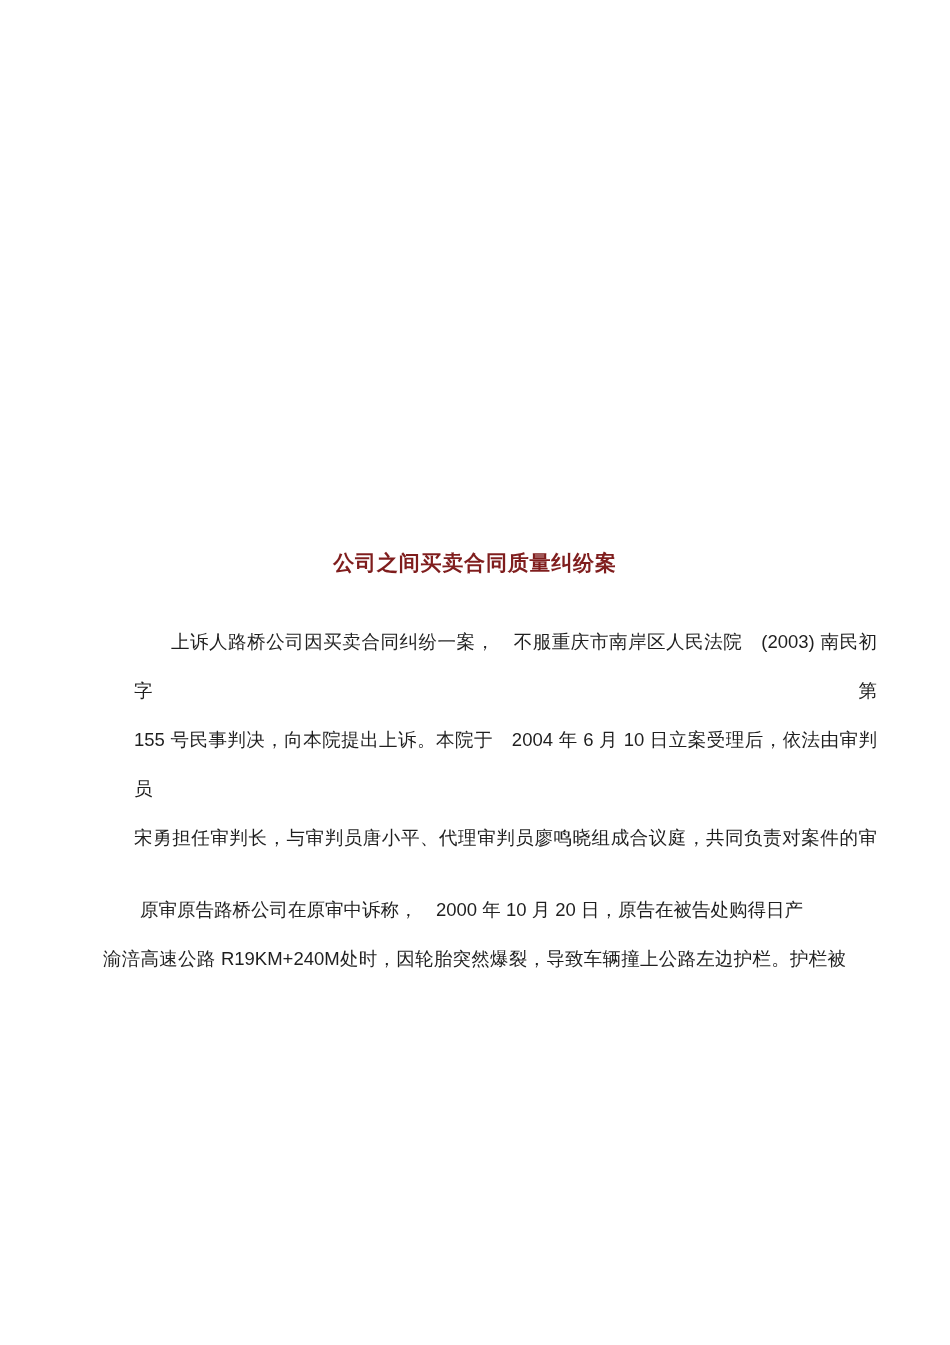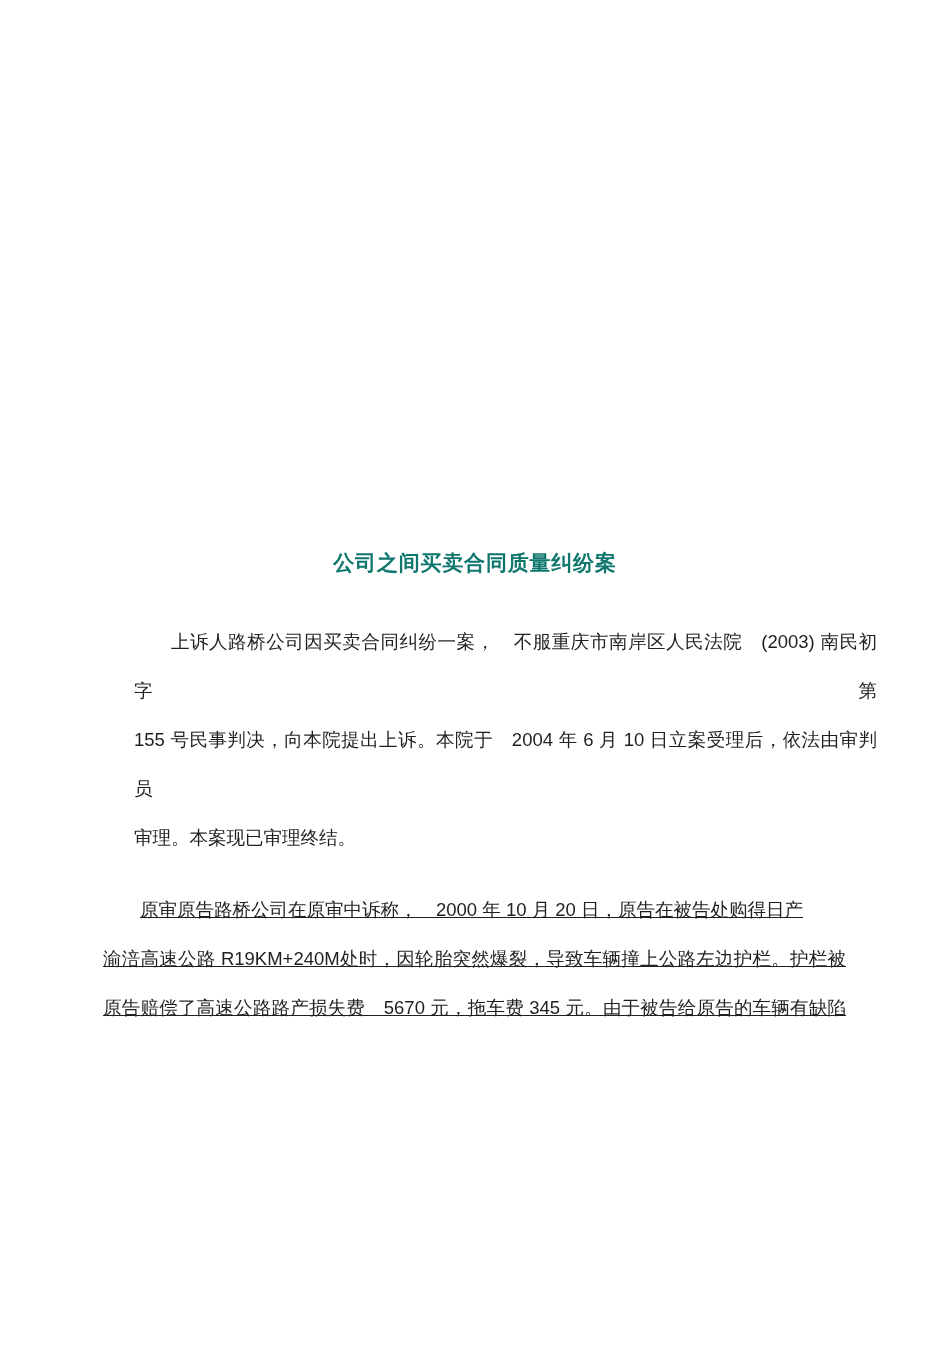--- a/index.html
+++ b/index.html
@@ -25,32 +25,32 @@
     position: absolute;
     top: 549px;
     left: 0;
     width: 950px;
     margin: 0;
     text-align: center;
     font-size: 21px;
     font-weight: 700;
     letter-spacing: 0.8px;
     line-height: 28px;
-    color: #0f766e;
+    color: #7f1d1d;
   }
   .para {
     position: absolute;
     left: 103px;
     width: 743px;
     font-size: 18.5px;
     line-height: 49px;
     color: #1f1f1f;
   }
   .para-1 { top: 617px; margin-left: 31px; }
-  .para-2 { top: 885px; text-decoration: underline; }
+  .para-2 { top: 885px; }
   .line {
     width: 100%;
   }
   .jf {
     text-align: justify;
     text-align-last: justify;
   }
   .lt {
     text-align: left;
     text-align-last: left;
@@ -62,22 +62,21 @@
 </head>
 <body>
 
 <div class="page">
 
   <h1 class="title">公司之间买卖合同质量纠纷案</h1>
 
   <div class="para para-1">
     <div class="line jf ind">上诉人路桥公司因买卖合同纠纷一案，　不服重庆市南岸区人民法院　(2003) 南民初字第</div>
     <div class="line jf">155 号民事判决，向本院提出上诉。本院于　2004 年 6 月 10 日立案受理后，依法由审判员</div>
-    <div class="line lt">审理。本案现已审理终结。</div>
+    <div class="line jf">宋勇担任审判长，与审判员唐小平、代理审判员廖鸣晓组成合议庭，共同负责对案件的审</div>
   </div>
 
   <div class="para para-2">
     <div class="line lt ind">原审原告路桥公司在原审中诉称，　2000 年 10 月 20 日，原告在被告处购得日产</div>
     <div class="line jf">渝涪高速公路 R19KM+240M处时，因轮胎突然爆裂，导致车辆撞上公路左边护栏。护栏被</div>
-    <div class="line jf">原告赔偿了高速公路路产损失费　5670 元，拖车费 345 元。由于被告给原告的车辆有缺陷</div>
   </div>
 
 </div>
 
 </body></html>

